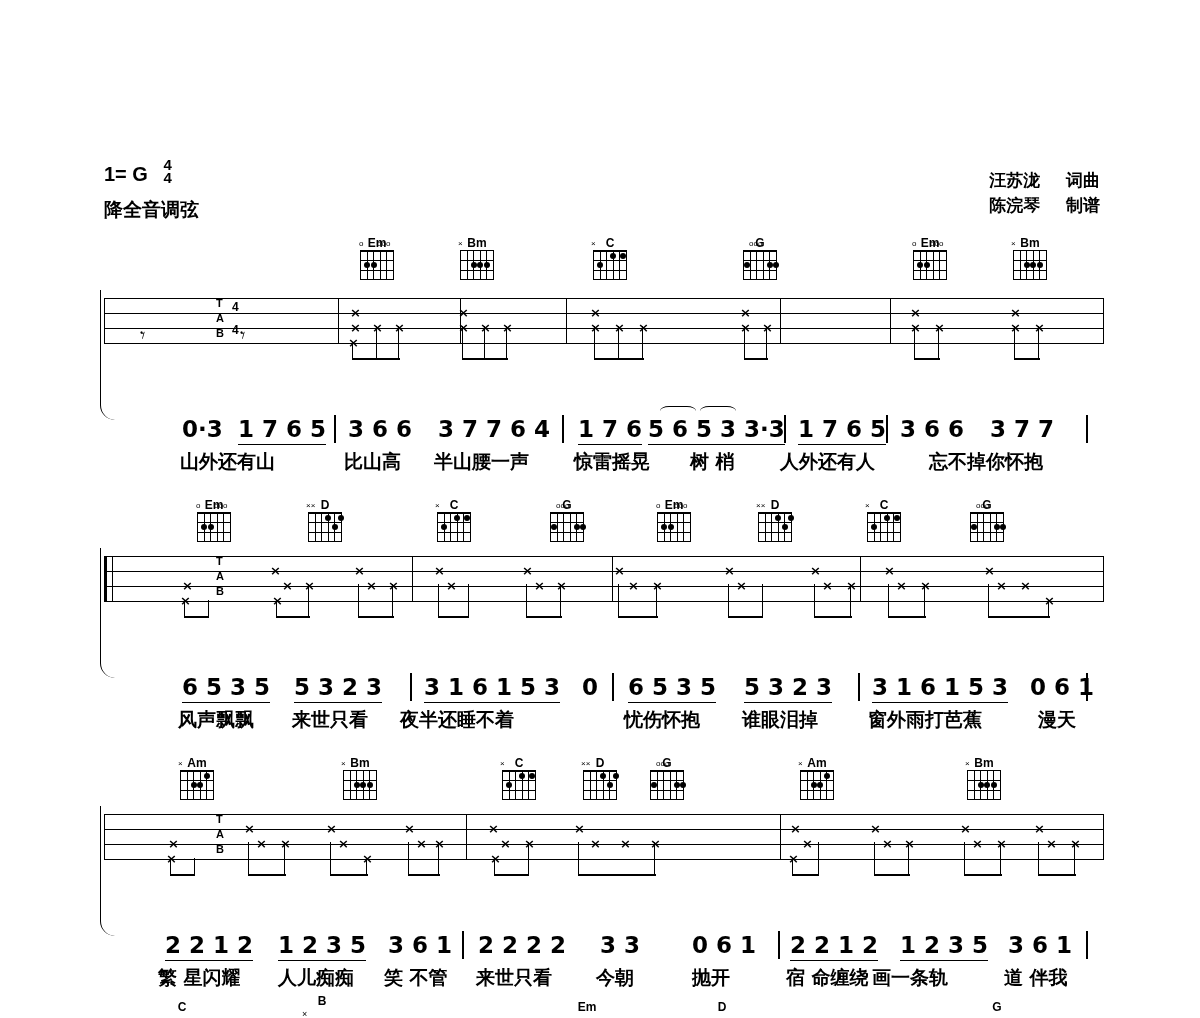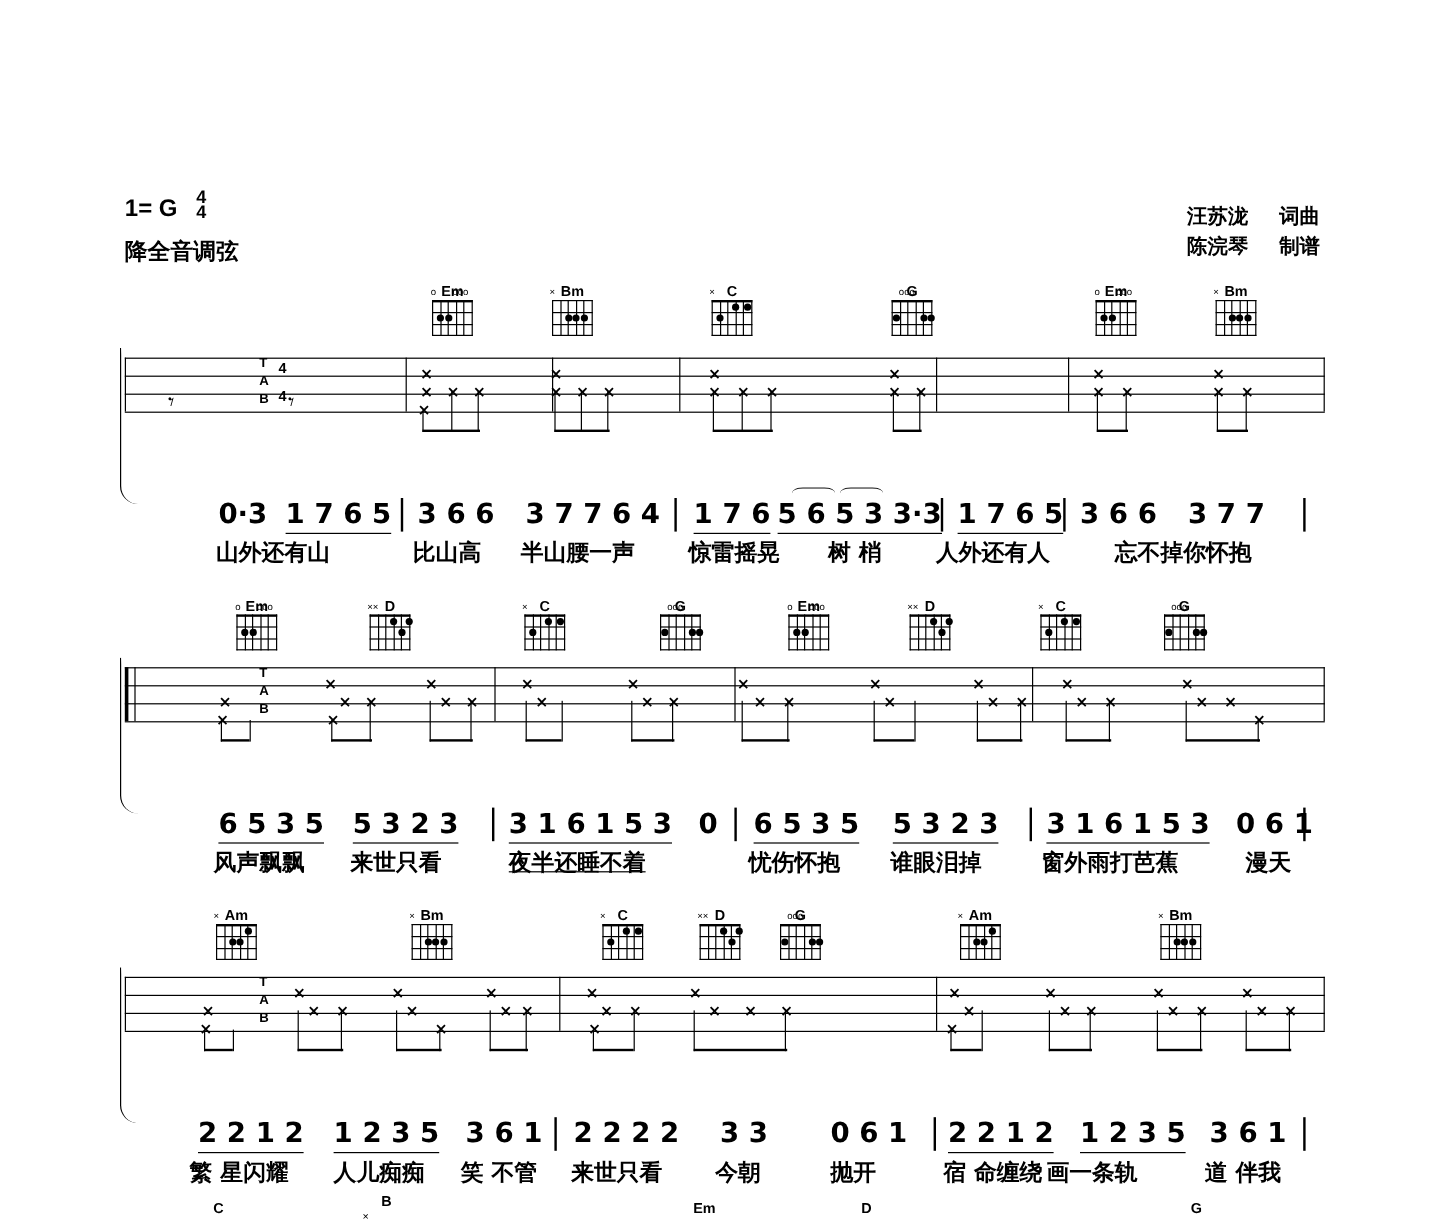--- a/index.html
+++ b/index.html
@@ -576,21 +576,21 @@
       <span class="num numU" style="left:744px;">5 3 2 3</span>
       <span class="vbar" style="left:858px;top:-3px;height:28px;"></span>
       <span class="num numU" style="left:872px;">3 1 6 1 5 3</span>
       <span class="num" style="left:1030px;">0 6 1</span>
       <span class="vbar" style="left:1086px;top:-3px;height:28px;"></span>
     </div>
 
     <div class="numrow" style="top:710px;">
       <span class="lyric" style="left:178px;">风声飘飘</span>
       <span class="lyric" style="left:292px;">来世只看</span>
-      <span class="lyric" style="left:424px;text-decoration:underline;">夜半还睡不着</span>
+      <span class="lyric" style="left:400px;">夜半还睡不着</span>
       <span class="lyric" style="left:624px;">忧伤怀抱</span>
       <span class="lyric" style="left:742px;">谁眼泪掉</span>
       <span class="lyric" style="left:868px;">窗外雨打芭蕉</span>
       <span class="lyric" style="left:1038px;">漫天</span>
     </div>
   </div>
 
   <div class="system">
     <div class="chord" style="left:175px;top:756px;">
       <div class="cname">Am</div>

